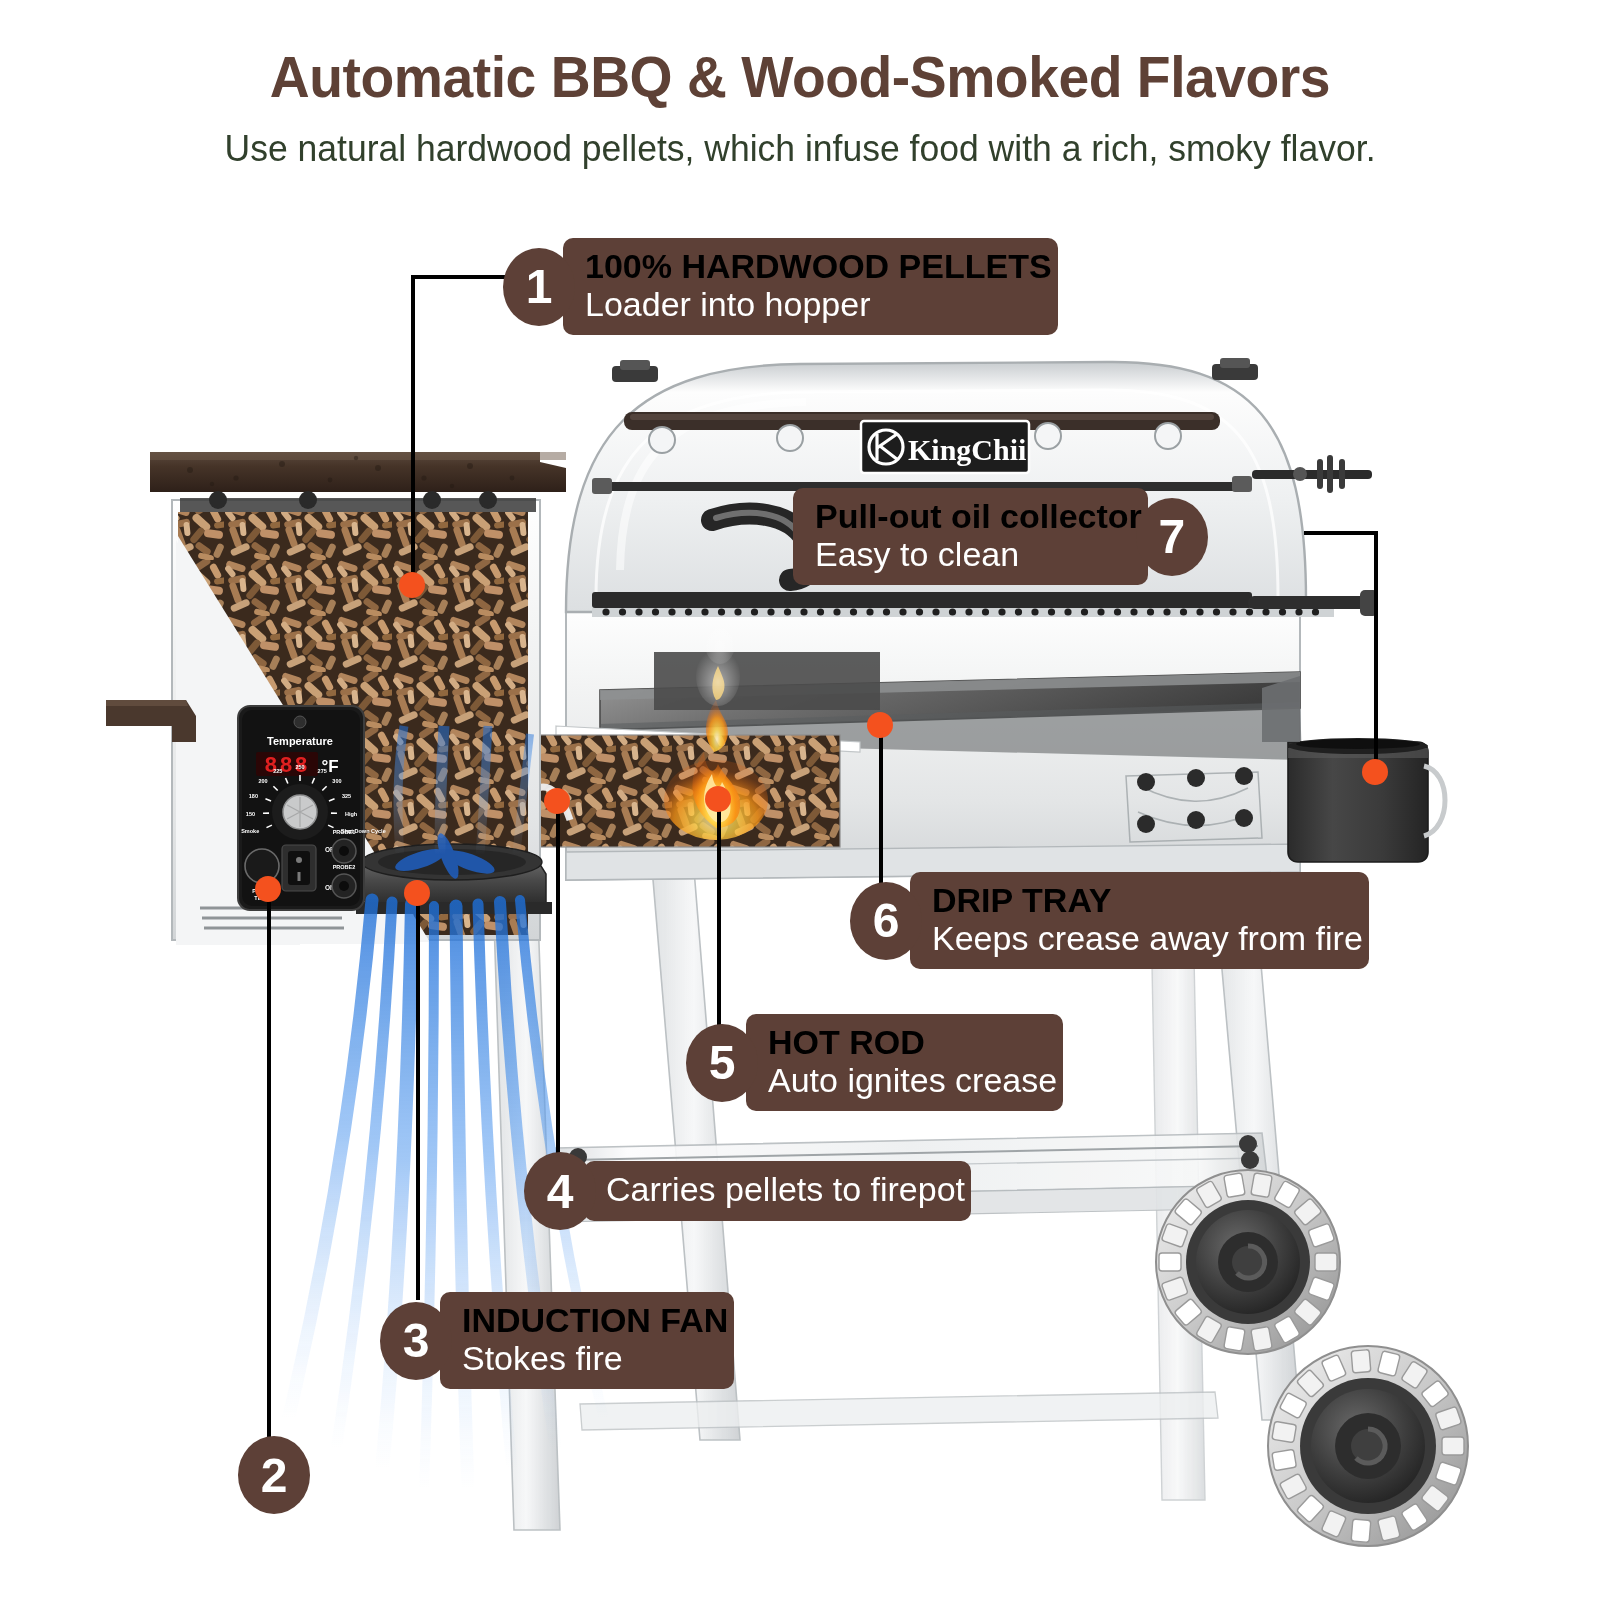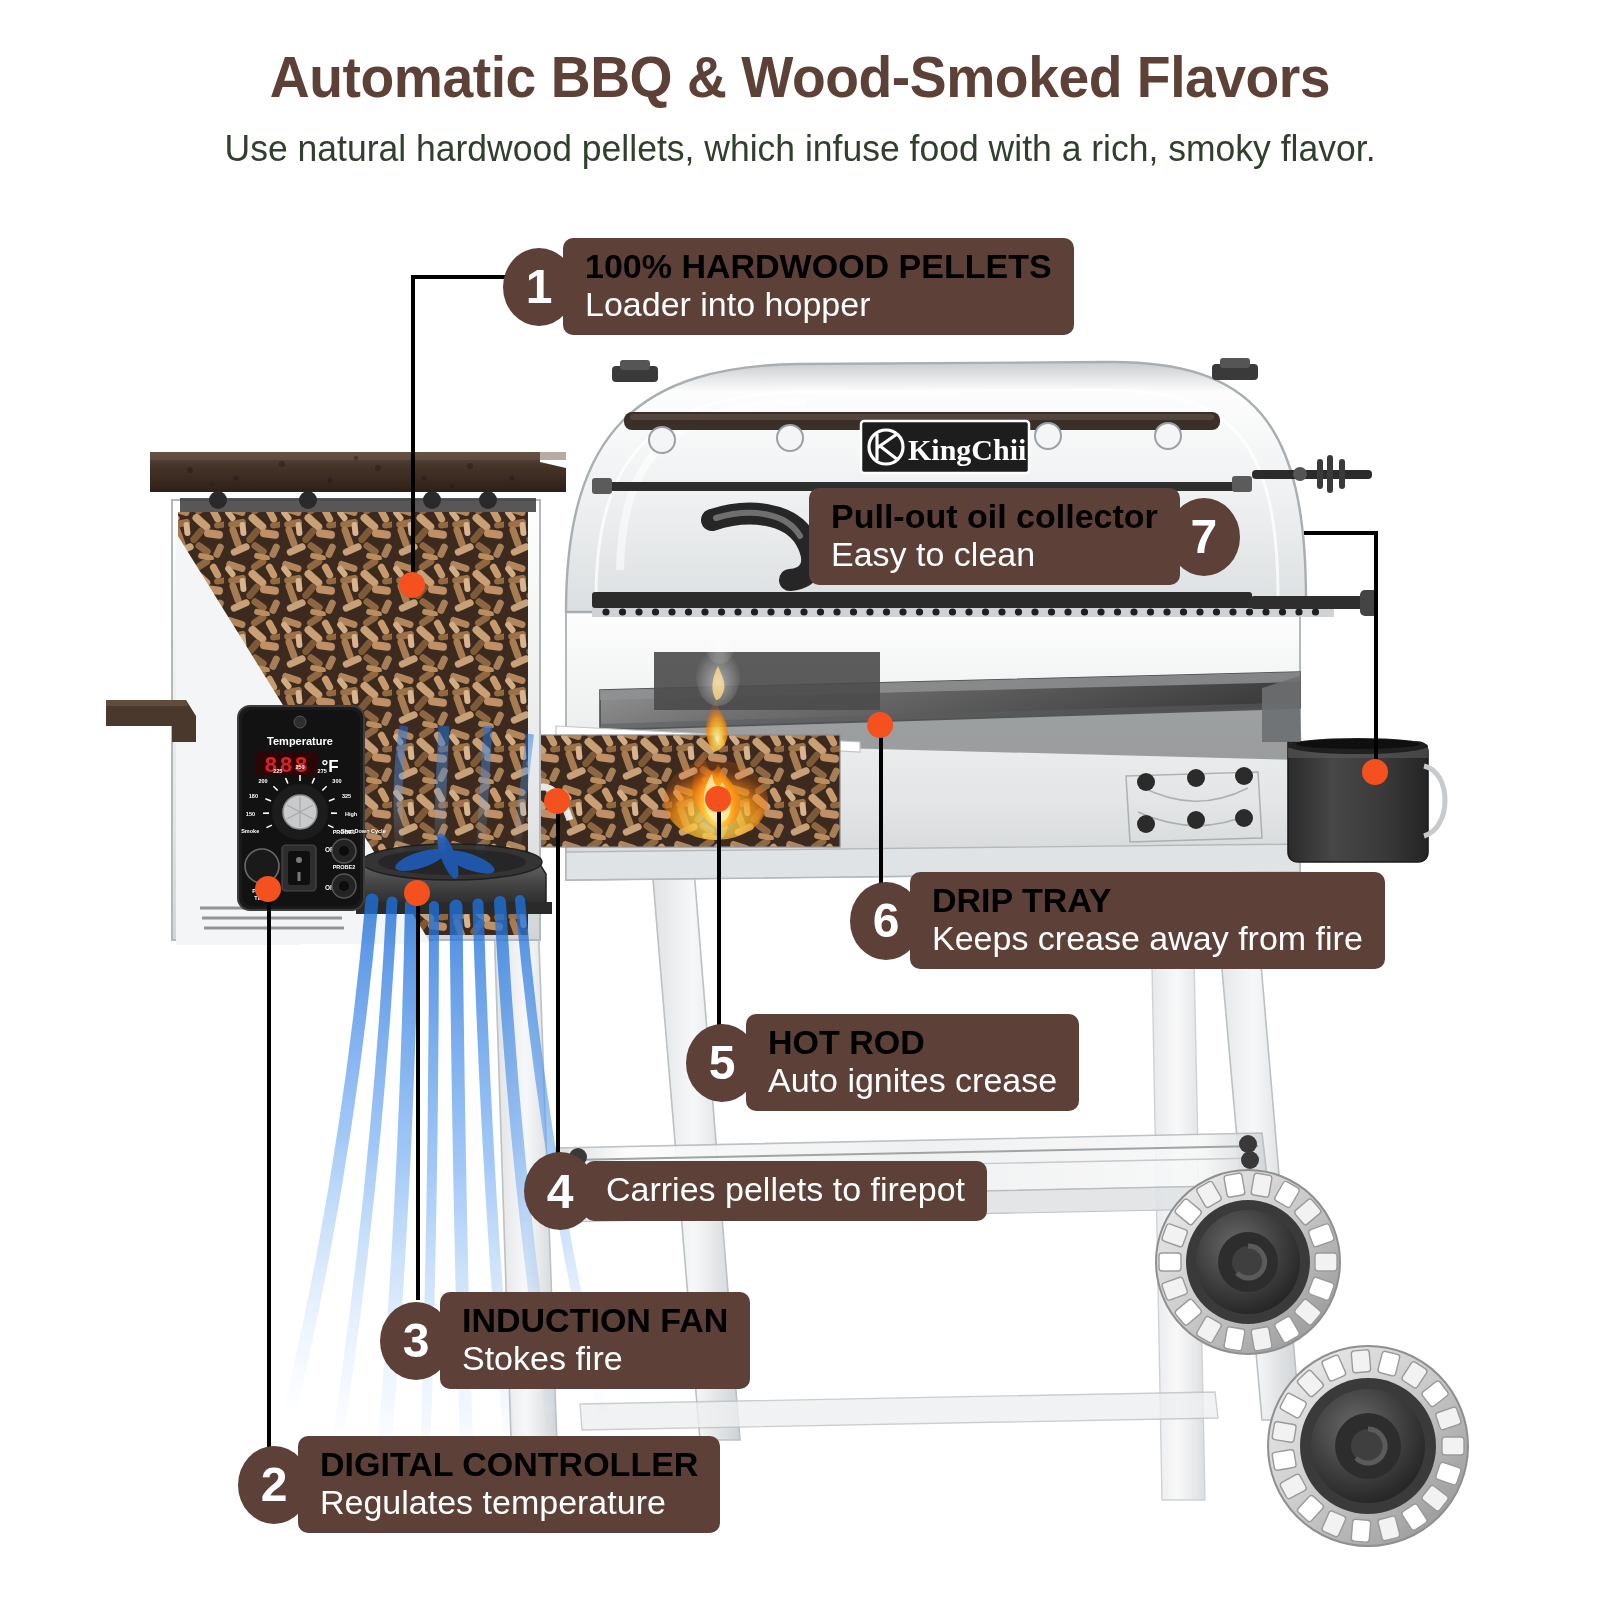--- a/index.html
+++ b/index.html
@@ -42,34 +42,34 @@
   .badge {
     width: 72px; height: 78px; border-radius: 50%;
     background: #5d4037; color: #ffffff;
     display: flex; align-items: center; justify-content: center;
     font-size: 48px; font-weight: bold;
     flex: 0 0 auto;
     z-index: 3;
   }
   .cbox {
     background: #5d4037; border-radius: 10px;
-    padding: 9px 22px 12px 22px;
+    padding: 9px 6px 12px 22px;
     margin-left: -12px;
     z-index: 2;
   }
   .cbox .t1 {
     color: #000000; font-size: 34px; font-weight: bold;
     line-height: 1.12; white-space: nowrap;
   }
   .cbox .t2 {
     color: #ffffff; font-size: 34px; font-weight: normal;
     line-height: 1.12; white-space: nowrap;
   }
   
-  .callout.rev .cbox { margin-left: 16px; margin-right: -12px; }
+  .callout.rev .cbox { margin-left: 0; margin-right: -12px; }
 
   
   .lead { position: absolute; background: #000000; z-index: 1; }
   .dot {
     position: absolute; width: 26px; height: 26px; border-radius: 50%;
     background: #f4511e; z-index: 4;
   }
 </style>
 </head>
 <body>
@@ -639,19 +639,15 @@
   <div class="callout" style="left:380px; top:1292px;">
     <div class="badge">3</div>
     <div class="cbox">
       <div class="t1">INDUCTION FAN</div>
       <div class="t2">Stokes fire</div>
     </div>
   </div>
 
   <div class="callout" style="left:238px; top:1436px;">
     <div class="badge">2</div>
-    <div class="cbox">
-      <div class="t1">DIGITAL CONTROLLER</div>
-      <div class="t2">Regulates temperature</div>
-    </div>
   </div>
 
 </div>
 
 </body></html>

